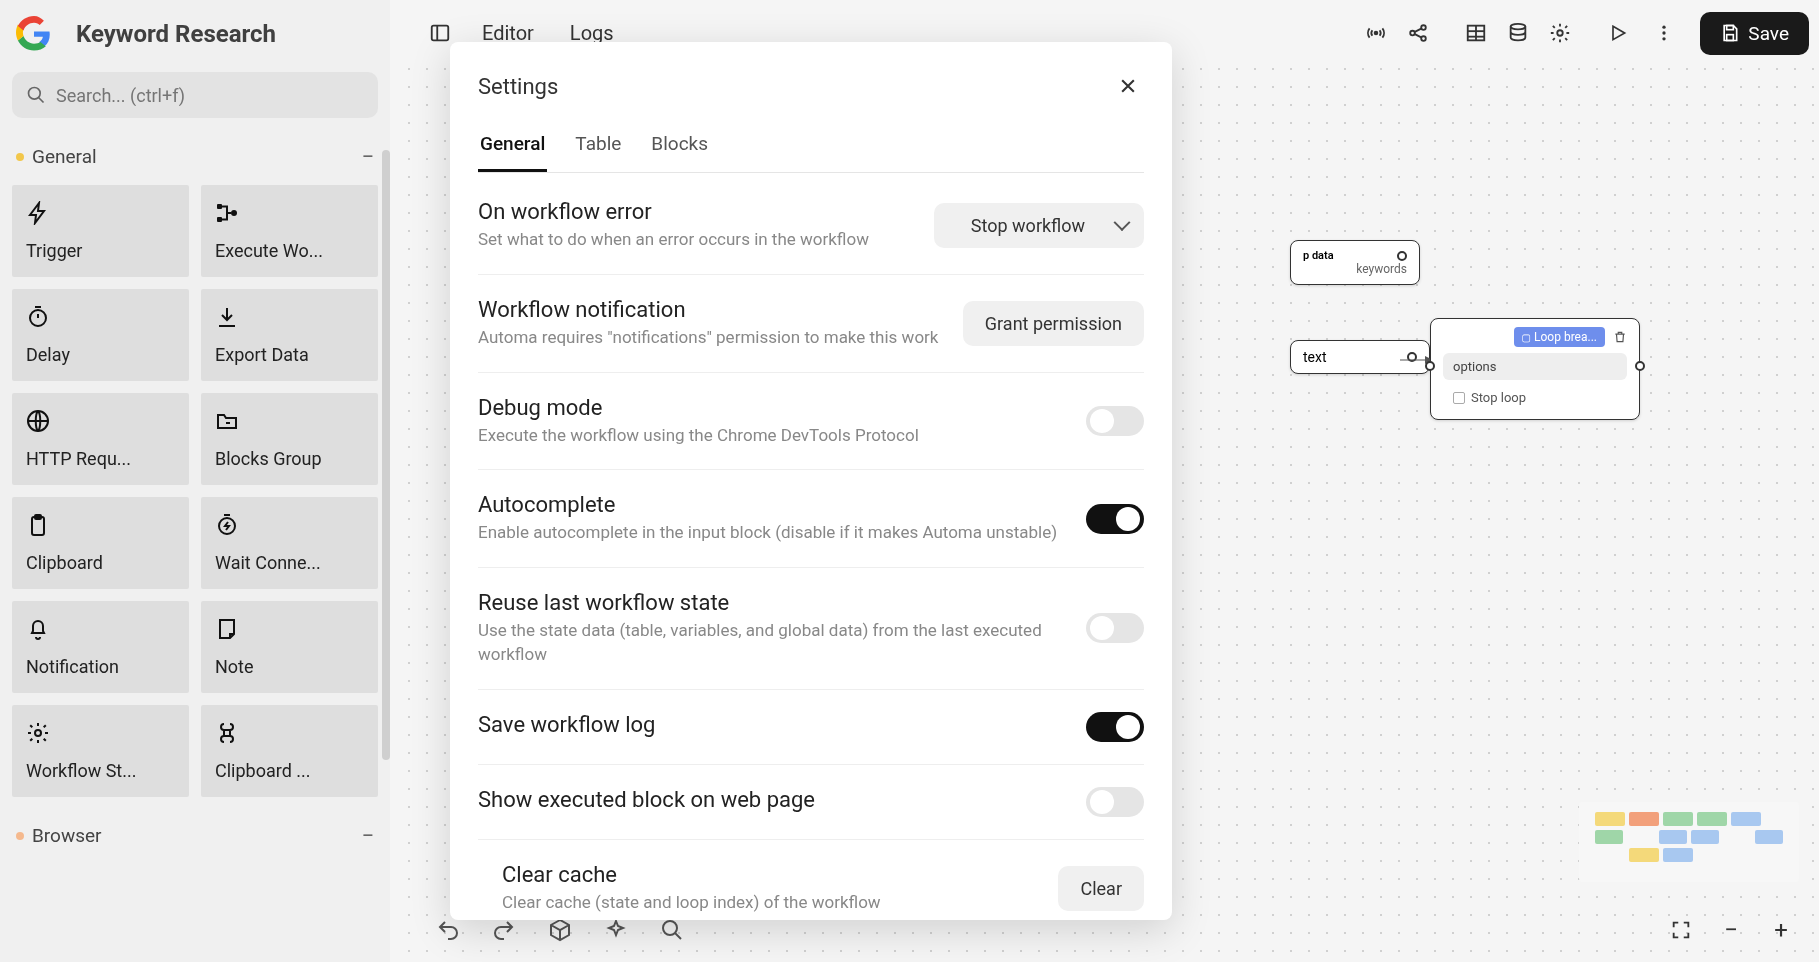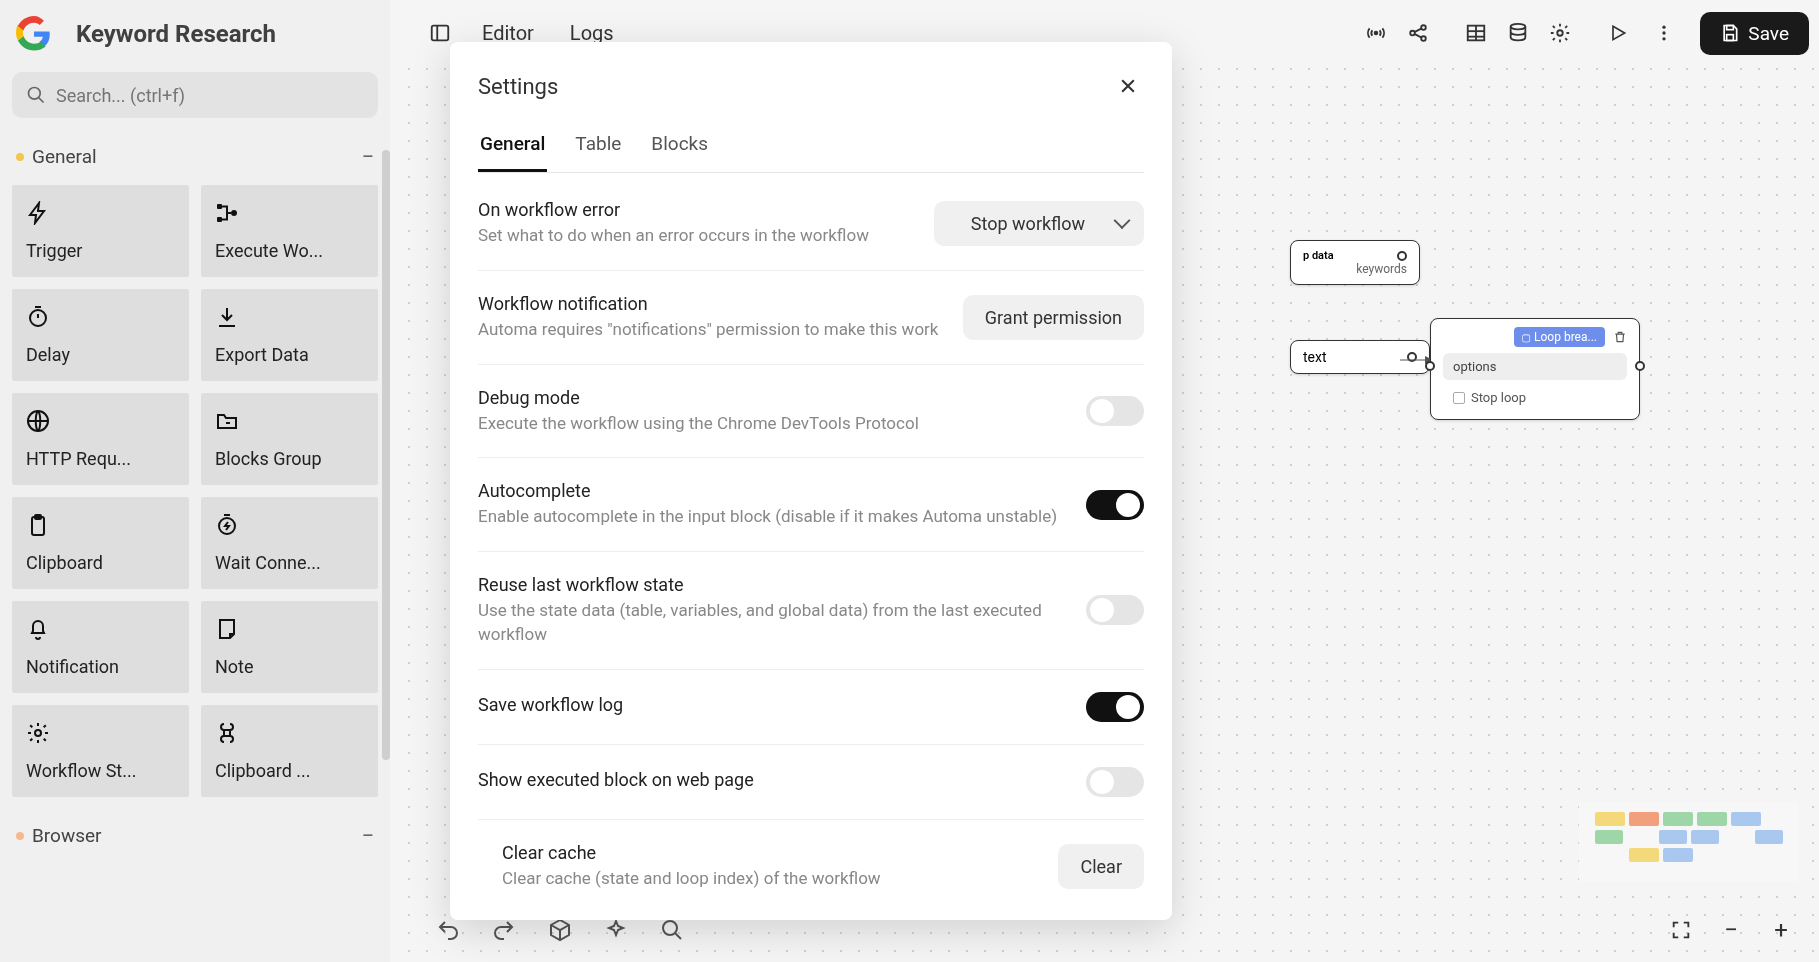--- a/index.html
+++ b/index.html
@@ -68,21 +68,21 @@
 .modal-header { display: flex; justify-content: space-between; align-items: center; margin-bottom: 20px; }
 .modal-title { font-size: 22px; color: #333; }
 .modal-close { font-size: 26px; cursor: pointer; color: #333; width: 32px; height: 32px; display: flex; align-items: center; justify-content: center; }
 .modal-tabs { display: flex; gap: 26px; border-bottom: 1px solid #e5e5e5; margin-bottom: 4px; }
 .m-tab { padding: 10px 2px 14px 2px; font-size: 19px; color: #555; cursor: pointer; }
 .m-tab.active { color: #111; border-bottom: 3px solid #111; font-weight: 500; }
 .settings-list { flex: 1; overflow-y: auto; }
 .s-row { display: flex; align-items: center; justify-content: space-between; padding: 22px 0; border-bottom: 1px solid #eee; gap: 20px; }
 .s-row:last-child { border-bottom: none; margin-left: 24px; }
 .s-text { flex: 1; }
-.s-title { font-size: 18px; color: #222; margin-bottom: 4px; }
+.s-title { font-size: 22px; color: #222; margin-bottom: 4px; }
 .s-desc { font-size: 17px; color: #888; line-height: 1.4; }
 .s-select { background: #f0f0f0; border: none; border-radius: 10px; padding: 12px 40px 12px 18px; font-size: 18px; color: #333; cursor: pointer; position: relative; min-width: 210px; appearance: none; }
 .s-select-wrap { position: relative; }
 .s-select-wrap::after { content: ""; position: absolute; right: 16px; top: 50%; width: 10px; height: 10px; border-right: 2px solid #555; border-bottom: 2px solid #555; transform: translateY(-70%) rotate(45deg); pointer-events: none; }
 .s-btn { background: #f0f0f0; border: none; border-radius: 10px; padding: 12px 22px; font-size: 18px; color: #333; cursor: pointer; }
 .toggle { width: 58px; height: 30px; border-radius: 30px; position: relative; cursor: pointer; }
 .toggle .knob { width: 24px; height: 24px; border-radius: 50%; background: #fff; position: absolute; top: 3px; transition: left 0.2s; }
 .toggle.off { background: #e5e5e5; }
 .toggle.off .knob { left: 4px; }
 .toggle.on { background: #111; }

